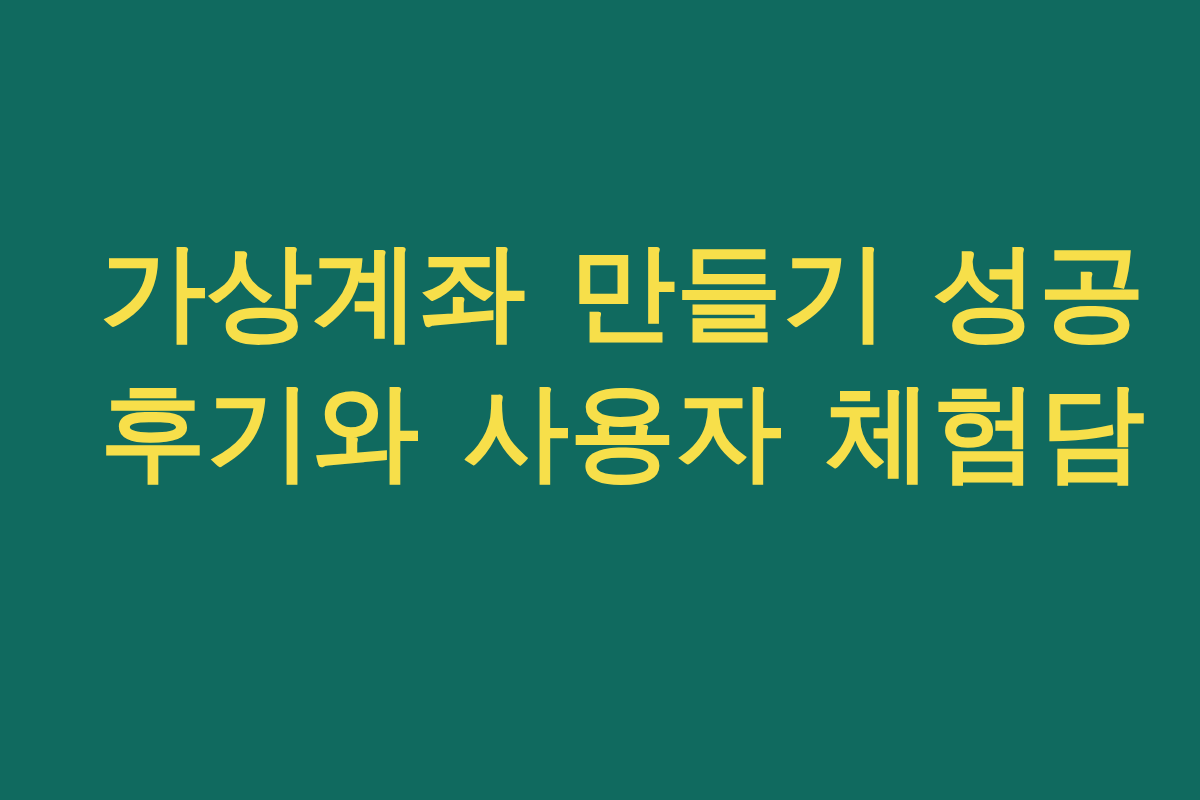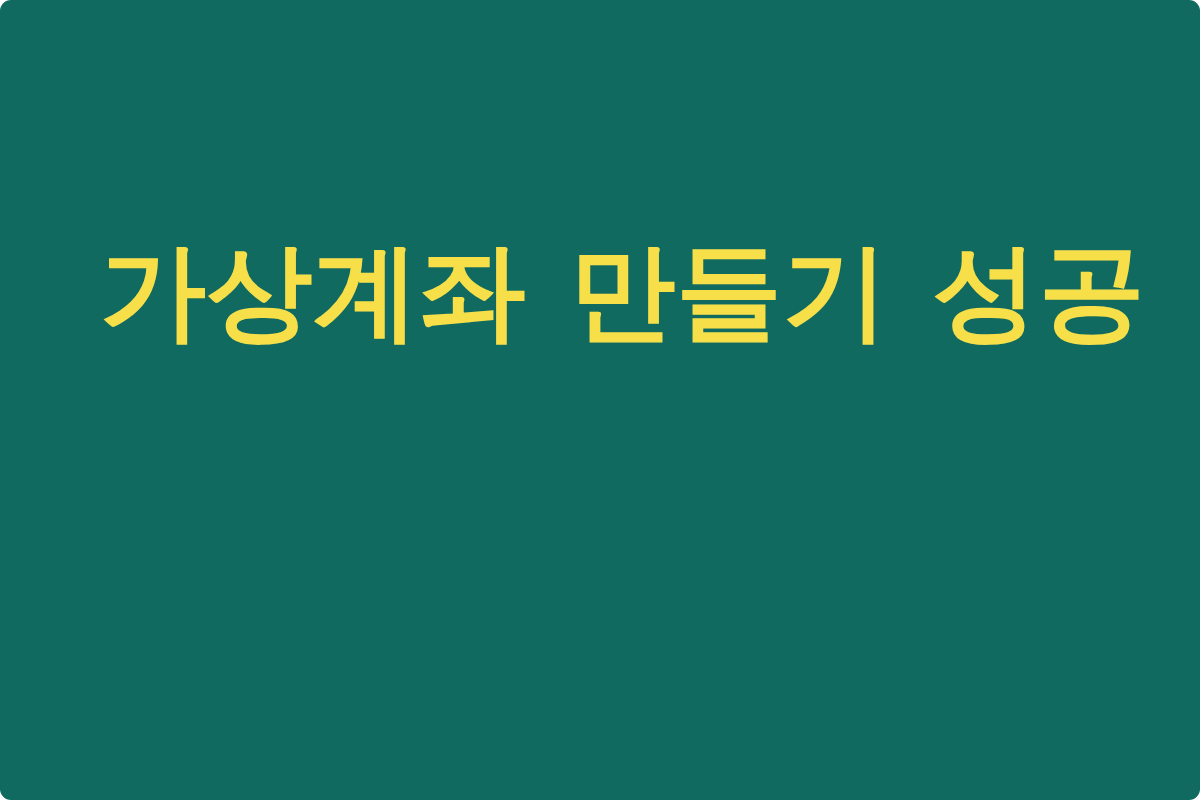--- a/index.html
+++ b/index.html
@@ -53,21 +53,22 @@
     left: 0;
     right: 0;
     top: 222px;
     display: flex;
     justify-content: center;
   }
 </style>
 </head>
 <body>
 
-<div id="card" style="background-color: rgb(16, 106, 95); border-radius: 11px;">
+<div id="card" style="background-color: rgb(16, 106, 95);">
 
   <div id="title-wrap">
     <h1 id="title-block" style="color: rgb(247, 223, 74);">
       <span class="title-line">가상계좌 만들기 성공</span>
+      <span class="title-line">후기와 사용자 체험담</span>
     </h1>
   </div>
 
 </div>
 
 </body></html>

